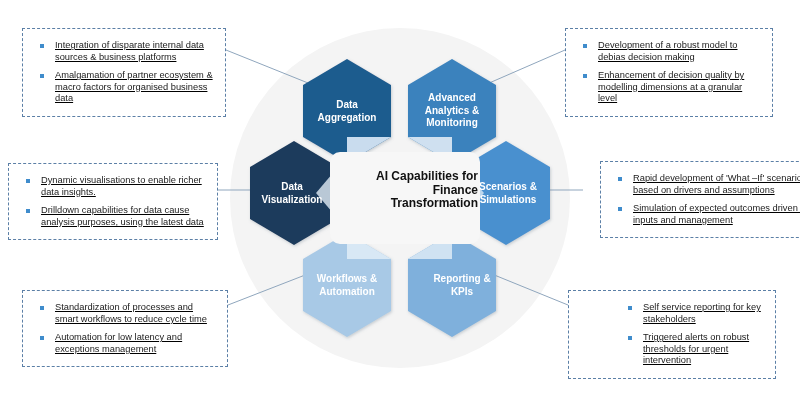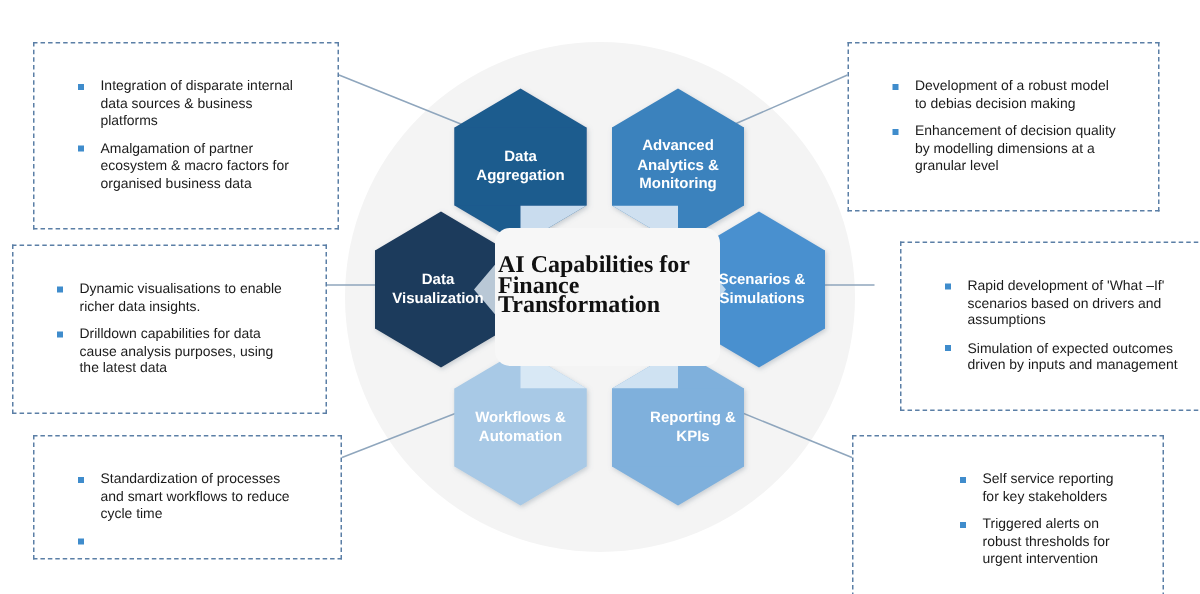--- a/index.html
+++ b/index.html
@@ -25,23 +25,24 @@
 
   
   .callout {
     position: absolute;
     box-sizing: border-box;
     border: 1px dashed #5b7fa6;
     background: #ffffff;
     padding: 7px 8px 7px 6px;
   }
   .callout ul {
-    margin: 16px;
+    margin: 4px;
     padding: 0;
     list-style: none;
+    text-decoration: underline;
   }
   .callout li {
     position: relative;
     margin: 0 0 7px 0;
     padding-left: 22px;
     font-size: 9.3px;
     line-height: 11.6px;
     color: #1a1a1a;
     font-family: "Liberation Sans", sans-serif;
   }
@@ -73,26 +74,26 @@
     font-family: "Liberation Sans", sans-serif;
     pointer-events: none;
     white-space: pre-line;
   }
 
   #center-title {
     position: absolute;
     left: 332px;
     top: 170px;
     width: 146px;
-    text-align: left;
+    text-align: right;
     color: #111111;
     font-weight: bold;
-    font-size: 16px;
+    font-size: 12px;
     line-height: 13.5px;
-    font-family: Liberation Serif, serif;
+    font-family: Liberation Sans, sans-serif;
     white-space: pre-line;
   }
 </style>
 </head>
 <body>
 
 <svg id="canvas" viewBox="0 0 800 396">
   <defs>
     <filter id="hexshadow" x="-30%" y="-30%" width="160%" height="160%">
       <feDropShadow dx="0.8" dy="1.2" stdDeviation="1.6" flood-color="#6a7c8c" flood-opacity="0.35"></feDropShadow>
@@ -225,20 +226,21 @@
 </div>
 
 <div class="callout" id="callout-workflows-automation">
   <ul>
     <li>
       <span class="bullet"></span>
       <span>Standardization of processes and smart workflows to reduce cycle time</span>
     </li>
     <li>
       <span class="bullet"></span>
+      <span>Automation for low latency and exceptions management</span>
     </li>
   </ul>
 </div>
 
 <div class="callout" id="callout-reporting-kpis">
   <ul>
     <li>
       <span class="bullet"></span>
       <span>Self service reporting for key stakeholders</span>
     </li>

